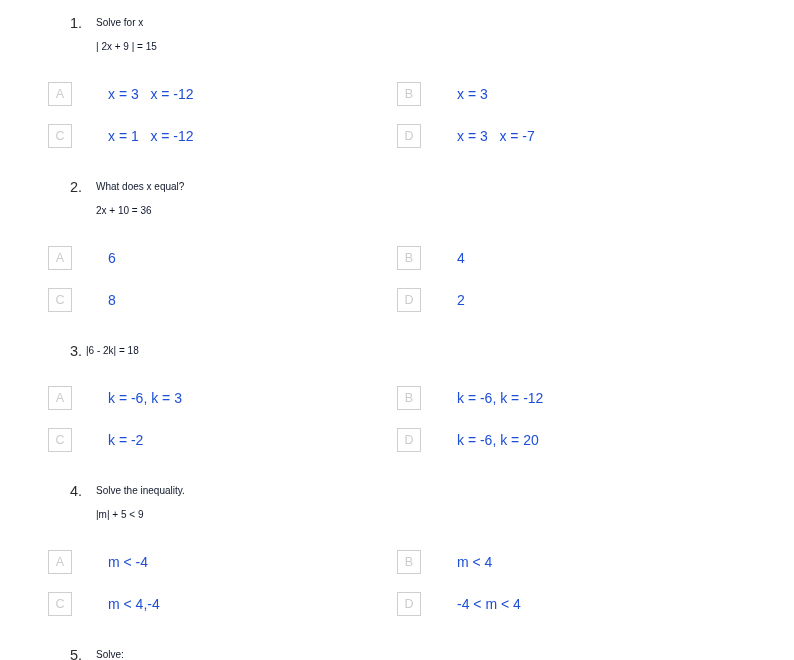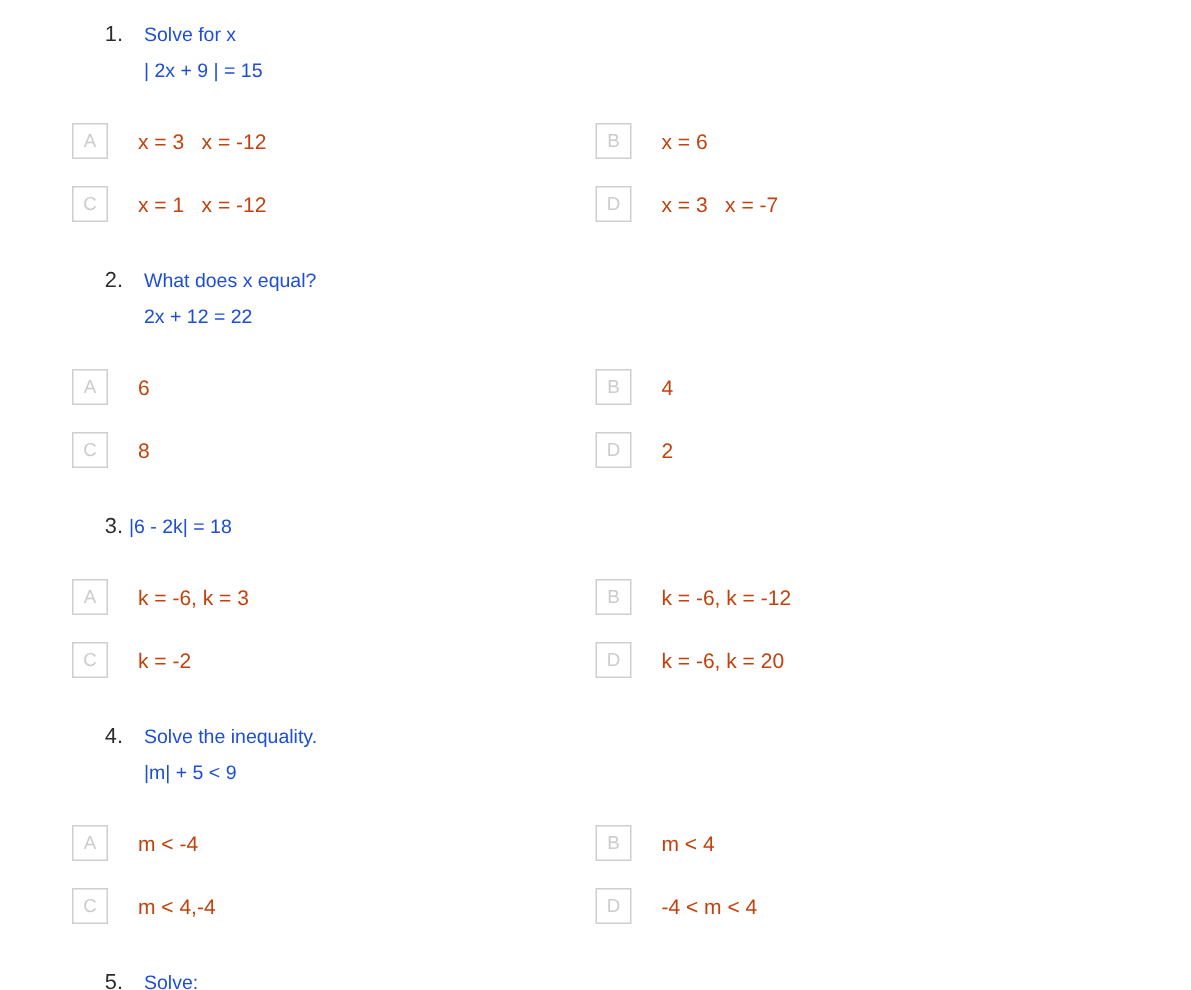--- a/index.html
+++ b/index.html
@@ -44,23 +44,23 @@
     font-size: 14.5px;
     line-height: 24px;
     color: #2b2b2b;
   }
 
   .q-text {
     position: absolute;
     left: 96px;
     top: 0;
     width: 600px;
-    font-size: 13px;
+    font-size: 10px;
     line-height: 24px;
-    color: #1d4ed8;
+    color: #0f172a;
     white-space: pre-line;
   }
 
   .q-text.indented {
     left: 86px;
   }
 
   
   .options {
     position: relative;
@@ -88,62 +88,62 @@
     font-size: 12.5px;
     line-height: 22px;
     text-align: center;
     color: #cccccc;
     background: #ffffff;
     user-select: none;
   }
 
   .opt-text {
     position: absolute;
-    left: 44px;
+    left: 60px;
     top: 0;
     font-size: 14px;
     line-height: 24px;
-    color: #c2410c;
+    color: #1d4ed8;
     white-space: pre;
   }
 </style>
 </head>
 <body>
 
 <div id="quiz">
     <div class="question-block" style="top: 11px;">
       <div class="q-head">
         <div class="q-number">1.</div>
         <div class="q-text">Solve for x
 | 2x + 9 | = 15</div>
       </div>
       <div class="options" style="position: absolute; left: 0px; top: 71px; width: 794px; height: 66px;">
         <div class="option col-left row-1">
           <div class="opt-letter">A</div>
           <div class="opt-text">x = 3   x = -12</div>
         </div>
         <div class="option col-right row-1">
           <div class="opt-letter">B</div>
-          <div class="opt-text">x = 6</div>
+          <div class="opt-text">x = 3</div>
         </div>
         <div class="option col-left row-2">
           <div class="opt-letter">C</div>
           <div class="opt-text">x = 1   x = -12</div>
         </div>
         <div class="option col-right row-2">
           <div class="opt-letter">D</div>
           <div class="opt-text">x = 3   x = -7</div>
         </div>
       </div>
     </div>
     <div class="question-block" style="top: 175px;">
       <div class="q-head">
         <div class="q-number">2.</div>
         <div class="q-text">What does x equal?
-2x + 12 = 22</div>
+2x + 10 = 36</div>
       </div>
       <div class="options" style="position: absolute; left: 0px; top: 71px; width: 794px; height: 66px;">
         <div class="option col-left row-1">
           <div class="opt-letter">A</div>
           <div class="opt-text">6</div>
         </div>
         <div class="option col-right row-1">
           <div class="opt-letter">B</div>
           <div class="opt-text">4</div>
         </div>

